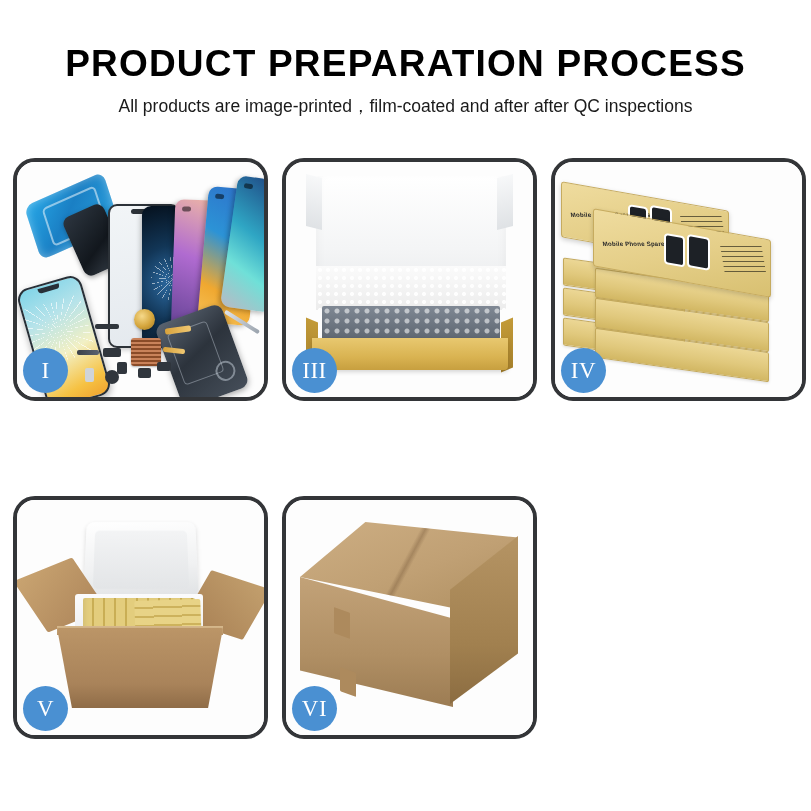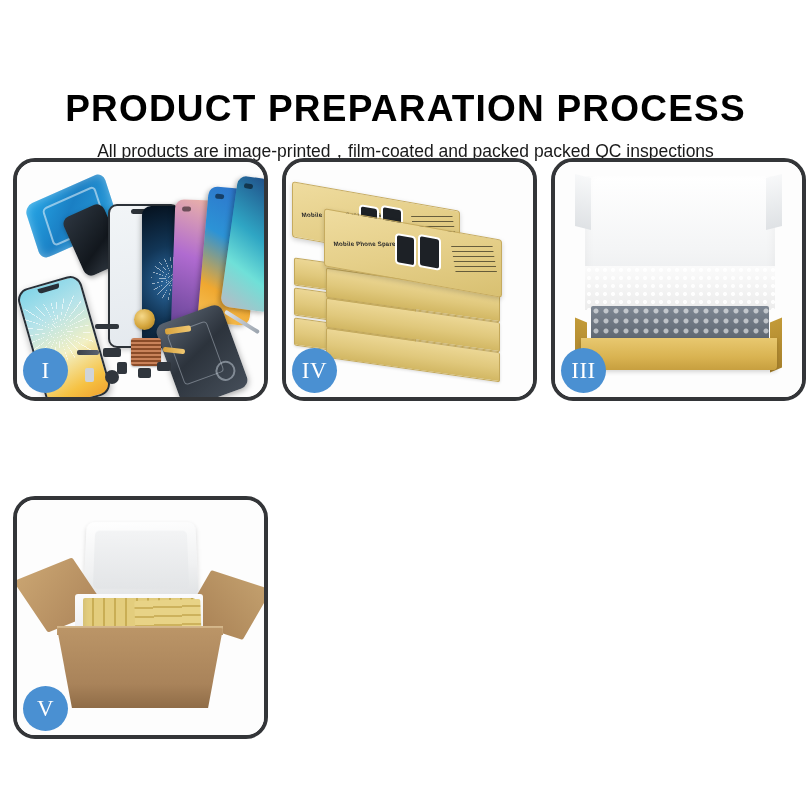--- a/index.html
+++ b/index.html
@@ -15,21 +15,20 @@
     font-family: "Liberation Sans", sans-serif;
   }
 
   
   .header {
     position: absolute;
     top: 0; left: 0;
     width: 811px;
     height: 140px;
     text-align: center;
-    margin-top: 45px;
   }
   .page-title {
     margin: 0;
     padding-top: 44px;
     font-family: "Liberation Sans", sans-serif;
     font-size: 37px;
     font-weight: 700;
     letter-spacing: 1.2px;
     color: #000000;
     line-height: 1.1;
@@ -528,21 +527,21 @@
     border-radius: 1px;
   }
 
   .decor { pointer-events: none; }
 </style>
 </head>
 <body>
 
 <div class="header">
   <h1 class="page-title">PRODUCT PREPARATION PROCESS</h1>
-  <p class="page-subtitle">All products are image-printed，film-coated and packed packed QC inspections</p>
+  <p class="page-subtitle">All products are image-printed，film-coated and after after QC inspections</p>
 </div>
 
 <div class="grid">
 
   <div class="panel">
     <div class="panel-stage">
       <div class="film-protector decor"></div>
       <div class="film-phone-dark decor"></div>
 
       <div class="glass-panel decor">
@@ -579,70 +578,83 @@
       <div class="flex-strip decor" style="left:148px; top:165px; width:26px; height:6px; transform:rotate(-8deg);"></div>
       <div class="flex-strip decor" style="left:146px; top:186px; width:22px; height:5px; transform:rotate(6deg);"></div>
       <div class="flex-strip decor" style="left:60px;  top:188px; width:22px; height:5px; background:linear-gradient(90deg,#3a4049,#596270);"></div>
     </div>
     <div class="badge">I</div>
   </div>
 
 
   <div class="panel">
     <div class="panel-stage">
-      <div class="iv-stack decor">
-
-        <div class="iv-box" style="left:8px;  top:104px; width:120px; height:26px; transform:skewY(8deg);"></div>
-        <div class="iv-box" style="left:8px;  top:134px; width:120px; height:26px; transform:skewY(8deg);"></div>
-        <div class="iv-box" style="left:8px;  top:164px; width:120px; height:26px; transform:skewY(8deg);"></div>
-
-        <div class="iv-box" style="left:40px; top:118px; width:172px; height:28px; transform:skewY(8deg);"></div>
-        <div class="iv-box" style="left:40px; top:148px; width:172px; height:28px; transform:skewY(8deg);"></div>
-        <div class="iv-box" style="left:40px; top:178px; width:172px; height:28px; transform:skewY(8deg);"></div>
-
-        <div class="iv-lid" style="left:6px; top:34px; width:166px; height:54px; transform:skewY(10deg);">
-          <span class="brandtxt" style="left:8px; top:20px; transform:rotate(-10deg);">Mobile Phone Spare Parts</span>
-          <span class="shot" style="left:68px; top:12px; width:16px; height:26px;"></span>
-          <span class="shot" style="left:90px; top:9px;  width:18px; height:28px;"></span>
-          <span class="speclines" style="left:120px; top:9px; transform:rotate(-10deg);"></span>
-        </div>
-
-        <div class="iv-lid" style="left:38px; top:62px; width:176px; height:56px; transform:skewY(10deg);">
-          <span class="brandtxt" style="left:8px; top:22px; transform:rotate(-10deg);">Mobile Phone Spare Parts</span>
-          <span class="shot" style="left:72px; top:13px; width:17px; height:27px;"></span>
-          <span class="shot" style="left:95px; top:10px; width:19px; height:29px;"></span>
-          <span class="speclines" style="left:128px; top:10px; transform:rotate(-10deg);"></span>
-        </div>
-      </div>
-    </div>
-    <div class="badge">IV</div>
-  </div>
-
-  <div class="panel">
-    <div class="panel-stage">
       <div class="iii-lid decor"></div>
       <div class="iii-lid-flapL decor"></div>
       <div class="iii-lid-flapR decor"></div>
       <div class="iii-foam decor"></div>
       <div class="iii-inner decor"></div>
       <div class="iii-sideL decor"></div>
       <div class="iii-sideR decor"></div>
       <div class="iii-front decor"></div>
     </div>
     <div class="badge">III</div>
+  </div>
+
+  <div class="panel">
+    <div class="panel-stage">
+      <div class="iv-stack decor">
+
+        <div class="iv-box" style="left:8px;  top:104px; width:120px; height:26px; transform:skewY(8deg);"></div>
+        <div class="iv-box" style="left:8px;  top:134px; width:120px; height:26px; transform:skewY(8deg);"></div>
+        <div class="iv-box" style="left:8px;  top:164px; width:120px; height:26px; transform:skewY(8deg);"></div>
+
+        <div class="iv-box" style="left:40px; top:118px; width:172px; height:28px; transform:skewY(8deg);"></div>
+        <div class="iv-box" style="left:40px; top:148px; width:172px; height:28px; transform:skewY(8deg);"></div>
+        <div class="iv-box" style="left:40px; top:178px; width:172px; height:28px; transform:skewY(8deg);"></div>
+
+        <div class="iv-lid" style="left:6px; top:34px; width:166px; height:54px; transform:skewY(10deg);">
+          <span class="brandtxt" style="left:8px; top:20px; transform:rotate(-10deg);">Mobile Phone Spare Parts</span>
+          <span class="shot" style="left:68px; top:12px; width:16px; height:26px;"></span>
+          <span class="shot" style="left:90px; top:9px;  width:18px; height:28px;"></span>
+          <span class="speclines" style="left:120px; top:9px; transform:rotate(-10deg);"></span>
+        </div>
+
+        <div class="iv-lid" style="left:38px; top:62px; width:176px; height:56px; transform:skewY(10deg);">
+          <span class="brandtxt" style="left:8px; top:22px; transform:rotate(-10deg);">Mobile Phone Spare Parts</span>
+          <span class="shot" style="left:72px; top:13px; width:17px; height:27px;"></span>
+          <span class="shot" style="left:95px; top:10px; width:19px; height:29px;"></span>
+          <span class="speclines" style="left:128px; top:10px; transform:rotate(-10deg);"></span>
+        </div>
+      </div>
+    </div>
+    <div class="badge">IV</div>
   </div>
 
   <div class="panel">
     <div class="panel-stage">
       <div class="v-foamlid decor"></div>
       <div class="v-flapL decor"></div>
       <div class="v-flapR decor"></div>
       <div class="v-foambody decor"></div>
       <div class="v-yellows decor"></div>
       <div class="v-yellows2 decor"></div>
       <div class="v-cartonlip decor"></div>
       <div class="v-carton decor"></div>
     </div>
     <div class="badge">V</div>
   </div>
 
+  <div class="panel">
+    <div class="panel-stage">
+      <div class="vi-box decor">
+        <div class="vi-top"></div>
+        <div class="vi-top-seam"></div>
+        <div class="vi-left"></div>
+        <div class="vi-right"></div>
+        <div class="vi-tape" style="left:34px; top:88px;  width:16px; height:26px; transform:skewY(20deg);"></div>
+        <div class="vi-tape" style="left:40px; top:148px; width:16px; height:24px; transform:skewY(20deg);"></div>
+      </div>
+    </div>
+    <div class="badge">VI</div>
+  </div>
 
 </div>
 
 </body></html>

